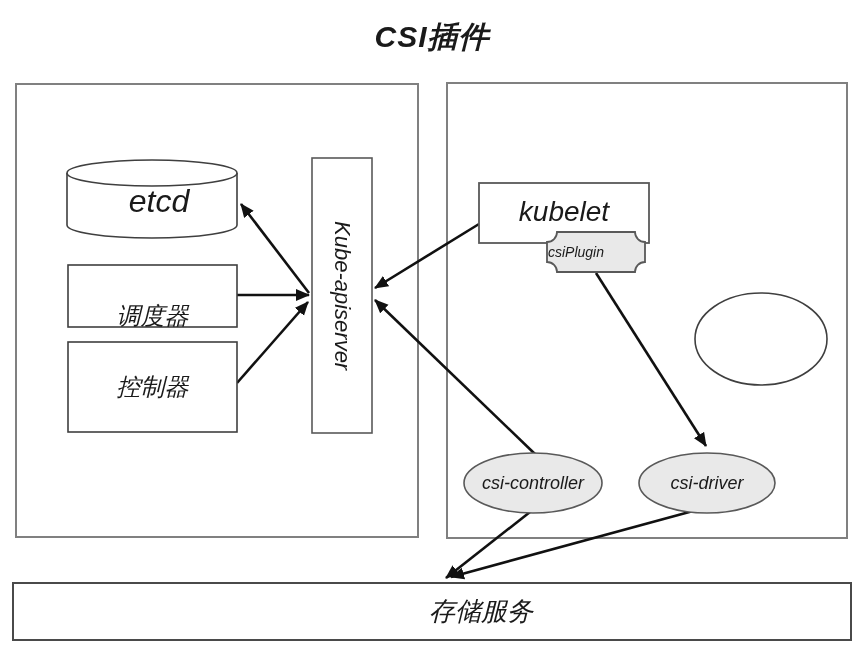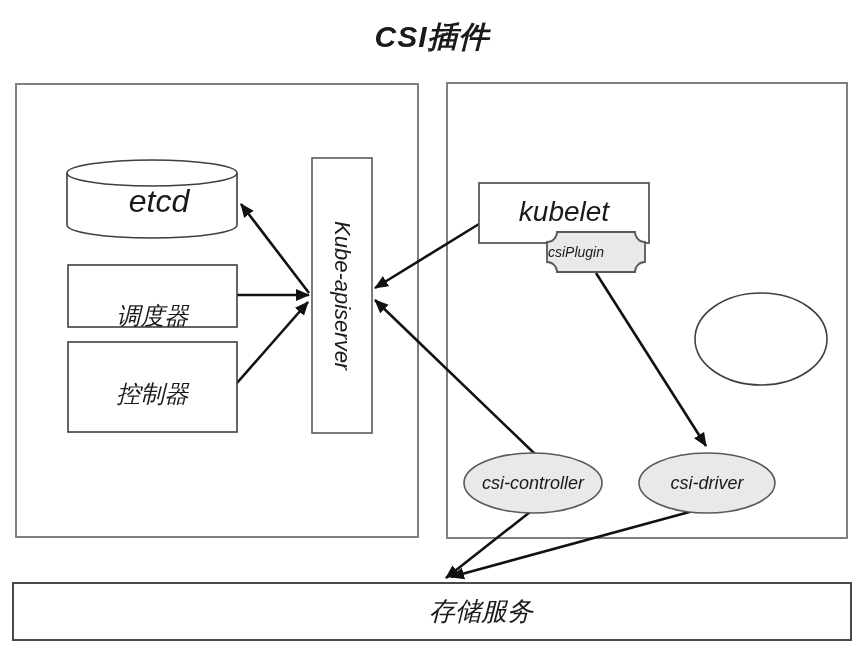--- a/index.html
+++ b/index.html
@@ -20,21 +20,21 @@
     white-space:pre-line;
     pointer-events:none;
     font-style:italic;
   }
   .title{
     left:0;top:16px;width:864px;height:42px;
     font-size:30px;font-weight:600;letter-spacing:1px;
   }
   .etcd-lbl{left:67px;top:176px;width:184px;height:50px;font-size:32px;}
   .sched-lbl{left:68px;top:265px;width:169px;height:46px;font-size:24px;margin-top:28px;}
-  .ctrl-lbl{left:68px;top:342px;width:169px;height:90px;font-size:24px;margin-top:7px;}
+  .ctrl-lbl{left:68px;top:342px;width:169px;height:90px;font-size:24px;}
   .apis-lbl{
     left:312px;top:158px;width:60px;height:275px;
     font-size:22px;
     writing-mode:vertical-rl;
   }
   .kubelet-lbl{left:479px;top:183px;width:170px;height:58px;font-size:28px;}
   .plugin-lbl{left:527px;top:232px;width:98px;height:40px;font-size:14px;}
   .biz-lbl{left:695px;top:293px;width:132px;height:92px;font-size:20px;line-height:1.35;}
   .csictl-lbl{left:464px;top:453px;width:138px;height:60px;font-size:18px;}
   .csidrv-lbl{left:639px;top:453px;width:136px;height:60px;font-size:18px;}

